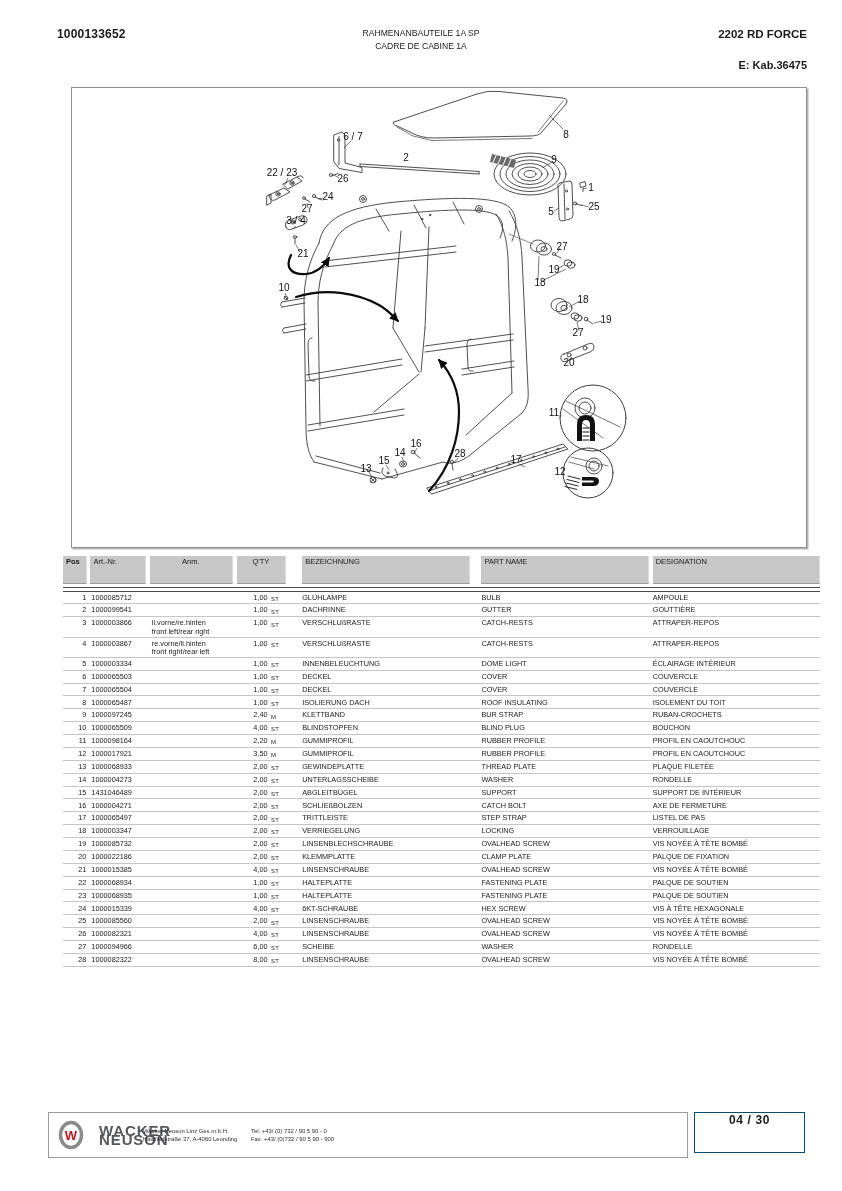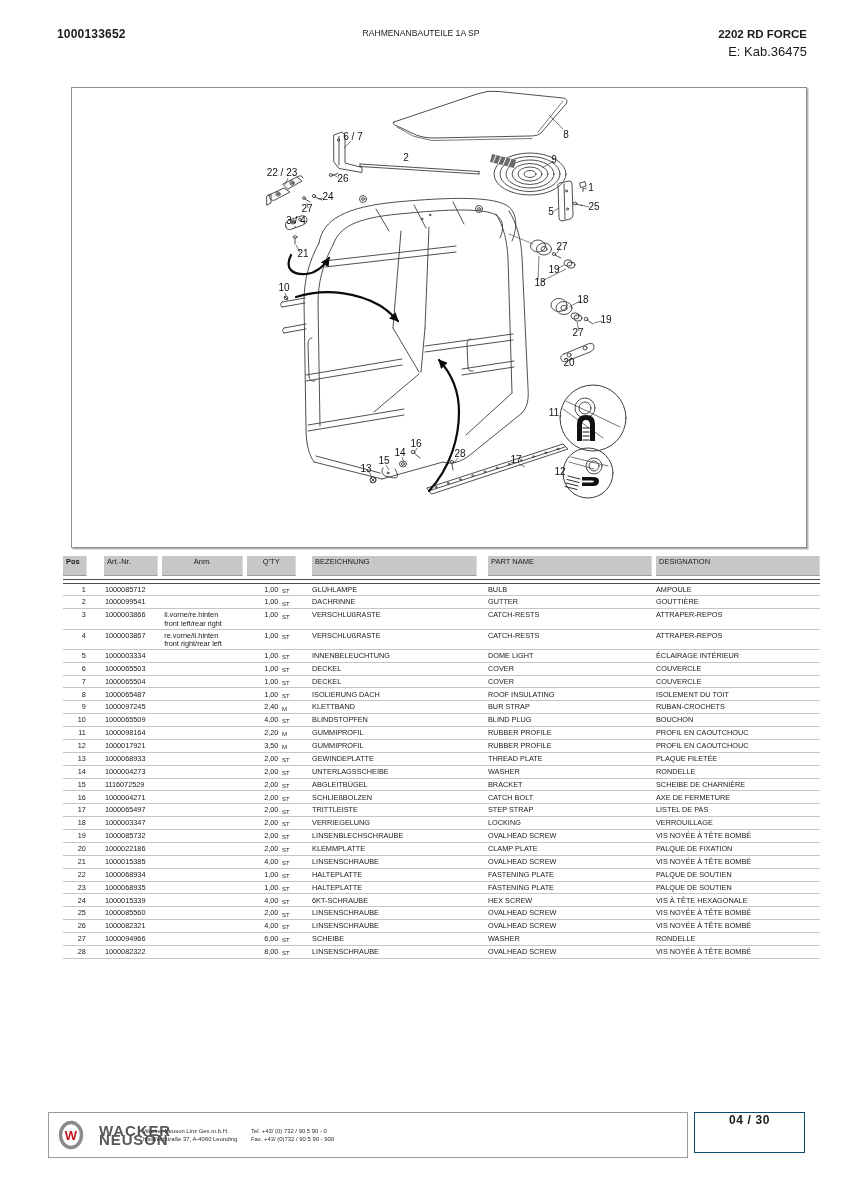--- a/index.html
+++ b/index.html
@@ -4,36 +4,36 @@
 <style>
   html,body{margin:0;padding:0;background:#e8e8e8}
   .page{position:relative;width:842px;height:1191px;background:#ffffff;margin:0 auto;
         font-family:"Liberation Sans",sans-serif;color:#1a1a1a;overflow:hidden}
 
   
   .hdr-num{position:absolute;left:57px;top:27px;font-size:12px;font-weight:bold;letter-spacing:.2px}
   .hdr-center{position:absolute;left:0;right:0;top:27px;text-align:center;font-size:8.6px;line-height:13.2px}
   .hdr-right{position:absolute;right:35px;top:28px;text-align:right}
   .hdr-model{font-size:11.5px;font-weight:bold}
-  .hdr-edition{font-size:13px;font-weight:normal;margin-top:4px}
+  .hdr-edition{font-size:11px;font-weight:bold;margin-top:19px}
 
   
   .diagram{position:absolute;left:71px;top:87px;width:734px;height:459px;
            border:1px solid #8f8f8f;box-shadow:1.5px 1.5px 0 #b3b3b3;background:#fff}
   .diagram svg{display:block}
   .callout{font-family:"Liberation Sans",sans-serif;font-size:10px;fill:#111;text-anchor:middle}
 
   
   .table{position:absolute;left:63px;top:556px;width:757px;font-size:7.3px;line-height:8.6px}
   .t-head{display:flex}
-  .h-cell{background:#c7c7c7;box-sizing:border-box;height:20px;padding:2px 0 0 3px;font-size:7.5px;
+  .h-cell{background:#c7c7c7;box-sizing:border-box;height:28px;padding:2px 0 0 3px;font-size:7.5px;
           border-bottom:1px solid #9c9c9c;border-right:1px solid #dcdcdc}
   .rule{height:3px;border-top:1.4px solid #4c4c4c;border-bottom:1.4px solid #4c4c4c;margin-top:2.5px}
   .t-row{display:flex;border-bottom:1px solid #c6c6c6;box-sizing:border-box;min-height:11.5px;padding-top:2.1px}
-  .w-pos{width:25px}.w-art{width:57px;margin-left:17px}.w-anm{width:85px;margin-left:4px}
+  .w-pos{width:25px}.w-art{width:57px;margin-left:3px}.w-anm{width:85px;margin-left:4px}
   .w-qty{width:51px;margin-left:4px}.w-bez{width:173px;margin-left:16px}
   .w-part{width:172px;margin-left:11px}.w-des{width:172px;margin-left:4px}
   .h-cell.w-pos{font-weight:bold}
   .h-cell.w-anm,.h-cell.w-qty{text-align:center;padding-left:0}
   .c{box-sizing:border-box}
   .c.w-pos{text-align:right;padding-right:1px}
   .c.w-art{padding-left:1px}
   .c.w-anm{padding-left:2px}
   .c.w-qty{display:flex}
   .qv{width:31px;text-align:right}
@@ -50,20 +50,21 @@
             font-size:12px;font-weight:bold;letter-spacing:.6px}
 </style>
 </head>
 <body>
 
 <div class="page">
 
   <div class="hdr-num">1000133652</div>
   <div class="hdr-center">
     <div>RAHMENANBAUTEILE 1A SP</div>
+    <div>CADRE DE CABINE 1A</div>
   </div>
   <div class="hdr-right">
     <div class="hdr-model">2202 RD FORCE</div>
     <div class="hdr-edition">E: Kab.36475</div>
   </div>
 
   <div class="diagram">
     <svg width="734" height="459" viewBox="0 0 734 459" xmlns="http://www.w3.org/2000/svg">
       <defs>
         <marker id="ah" markerUnits="userSpaceOnUse" markerWidth="10" markerHeight="9" refX="8" refY="4.5" orient="auto">
@@ -510,29 +511,29 @@
         <span class="qv">2,00</span>
         <span class="qu">ST</span>
       </div>
       <div class="c w-bez">UNTERLAGSSCHEIBE</div>
       <div class="c w-part">WASHER</div>
       <div class="c w-des">RONDELLE</div>
     </div>
 
     <div class="t-row">
       <div class="c w-pos">15</div>
-      <div class="c w-art">1116072529</div>
+      <div class="c w-art">1431046489</div>
       <div class="c w-anm"></div>
       <div class="c w-qty">
         <span class="qv">2,00</span>
         <span class="qu">ST</span>
       </div>
       <div class="c w-bez">ABGLEITBÜGEL</div>
-      <div class="c w-part">BRACKET</div>
-      <div class="c w-des">SCHEIBE DE CHARNIÈRE</div>
+      <div class="c w-part">SUPPORT</div>
+      <div class="c w-des">SUPPORT DE INTÉRIEUR</div>
     </div>
 
     <div class="t-row">
       <div class="c w-pos">16</div>
       <div class="c w-art">1000004271</div>
       <div class="c w-anm"></div>
       <div class="c w-qty">
         <span class="qv">2,00</span>
         <span class="qu">ST</span>
       </div>

